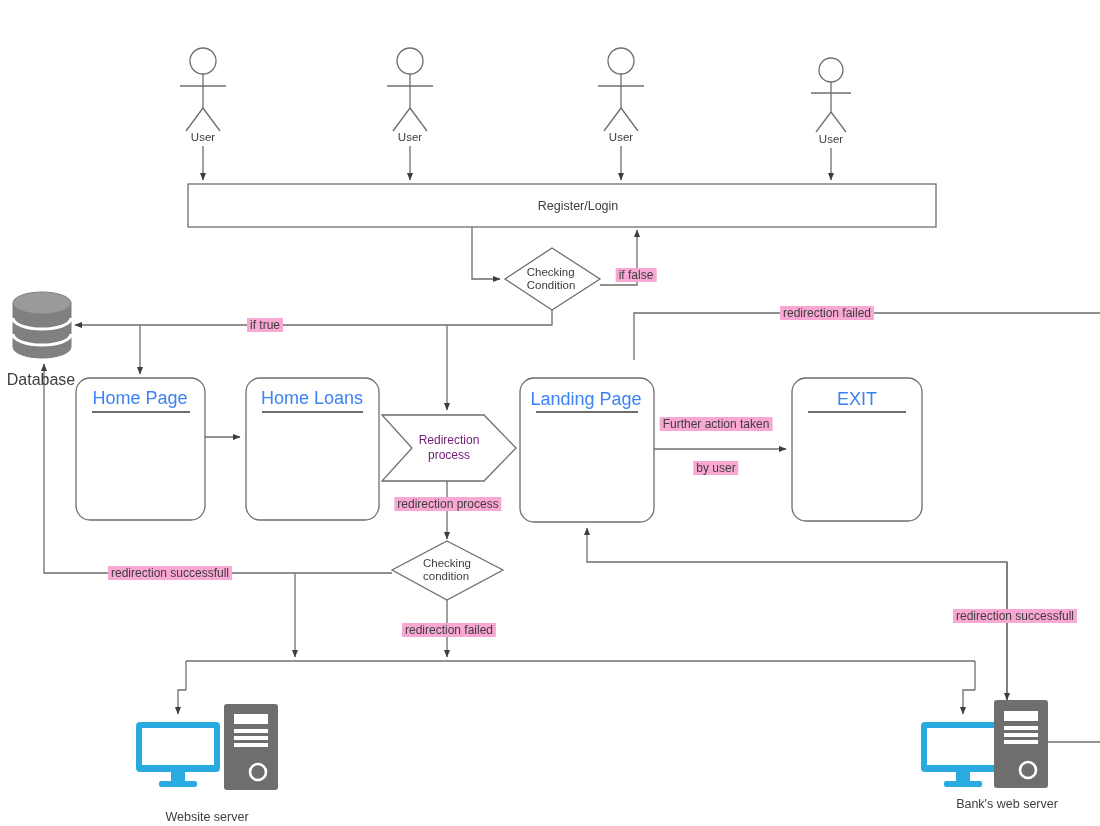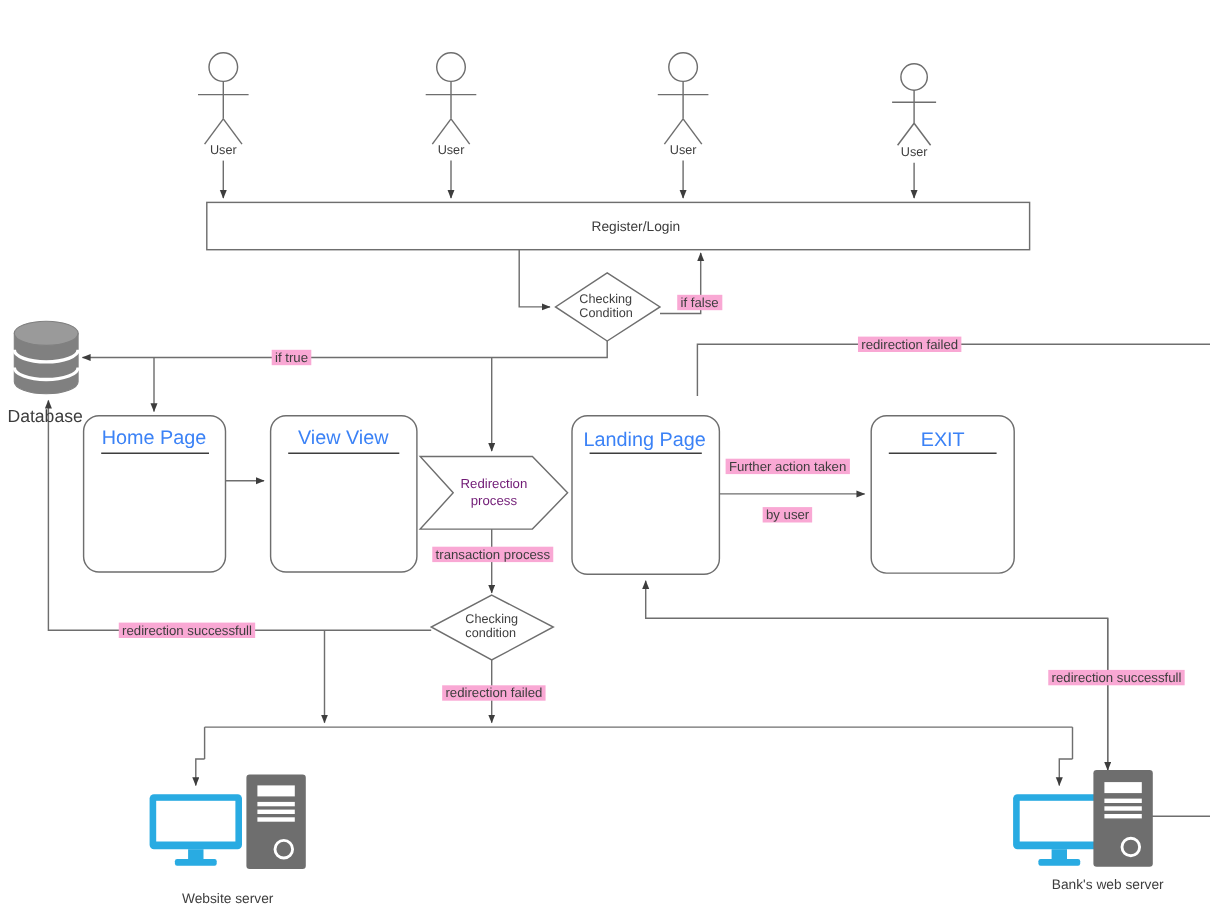--- a/index.html
+++ b/index.html
@@ -207,32 +207,32 @@
     <span>Checking</span><br>
     <span>condition</span>
   </div>
 
   <div class="chev-txt" style="left:449px;top:448px;">
     <span>Redirection</span><br>
     <span>process</span>
   </div>
 
   <div class="node-title" style="left:140px;top:388px;">Home Page</div>
-  <div class="node-title" style="left:312px;top:388px;">View View</div>
+  <div class="node-title" style="left:312px;top:388px;">Home Loans</div>
   <div class="node-title" style="left:586px;top:389px;">Landing Page</div>
   <div class="node-title" style="left:857px;top:389px;">EXIT</div>
 
   <div class="db-lbl" style="left:41px;top:371px;">Database</div>
 
   <div class="srv-lbl" style="left:207px;top:798px;margin-top:12px;">Website server</div>
   <div class="srv-lbl" style="left:989px;top:797px;margin-left:18px;">Bank's web server</div>
 
   <div class="lbl ctr" style="left:636px;top:268px;">if false</div>
   <div class="lbl ctr" style="left:265px;top:318px;">if true</div>
   <div class="lbl ctr" style="left:827px;top:306px;">redirection failed</div>
-  <div class="lbl ctr" style="left:448px;top:497px;">transaction process</div>
+  <div class="lbl ctr" style="left:448px;top:497px;">redirection process</div>
   <div class="lbl ctr" style="left:716px;top:417px;">Further action taken</div>
   <div class="lbl ctr" style="left:716px;top:461px;">by user</div>
   <div class="lbl ctr" style="left:170px;top:566px;">redirection successfull</div>
   <div class="lbl ctr" style="left:449px;top:623px;">redirection failed</div>
   <div class="lbl ctr" style="left:1015px;top:609px;">redirection successfull</div>
 
 </div>
 
 </body></html>

